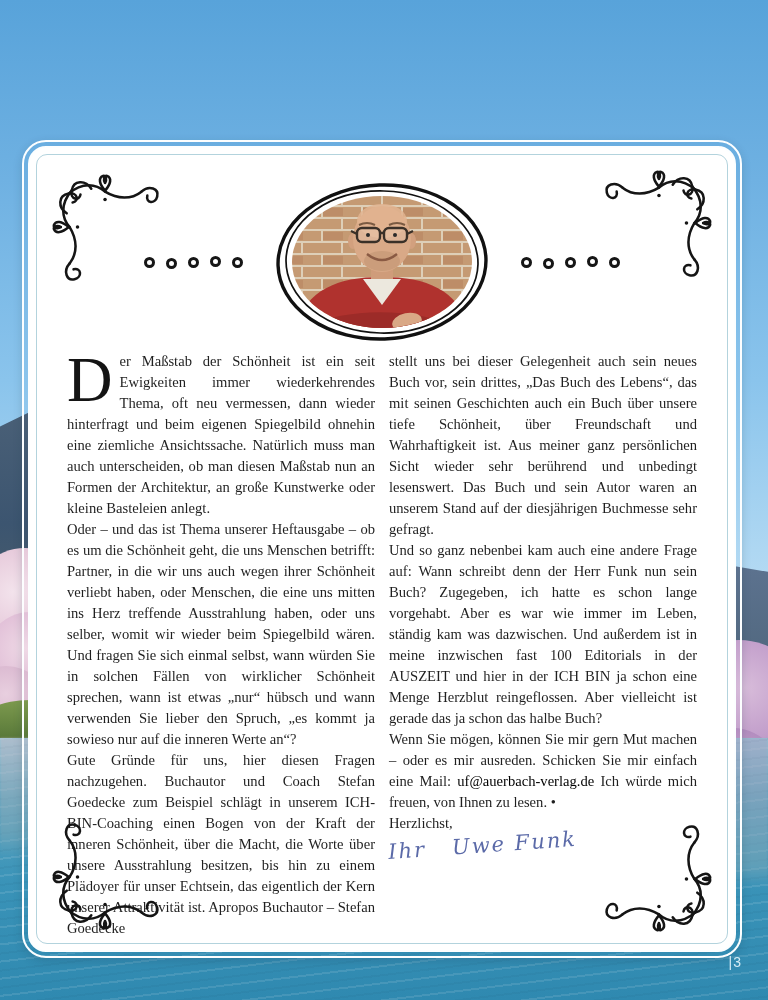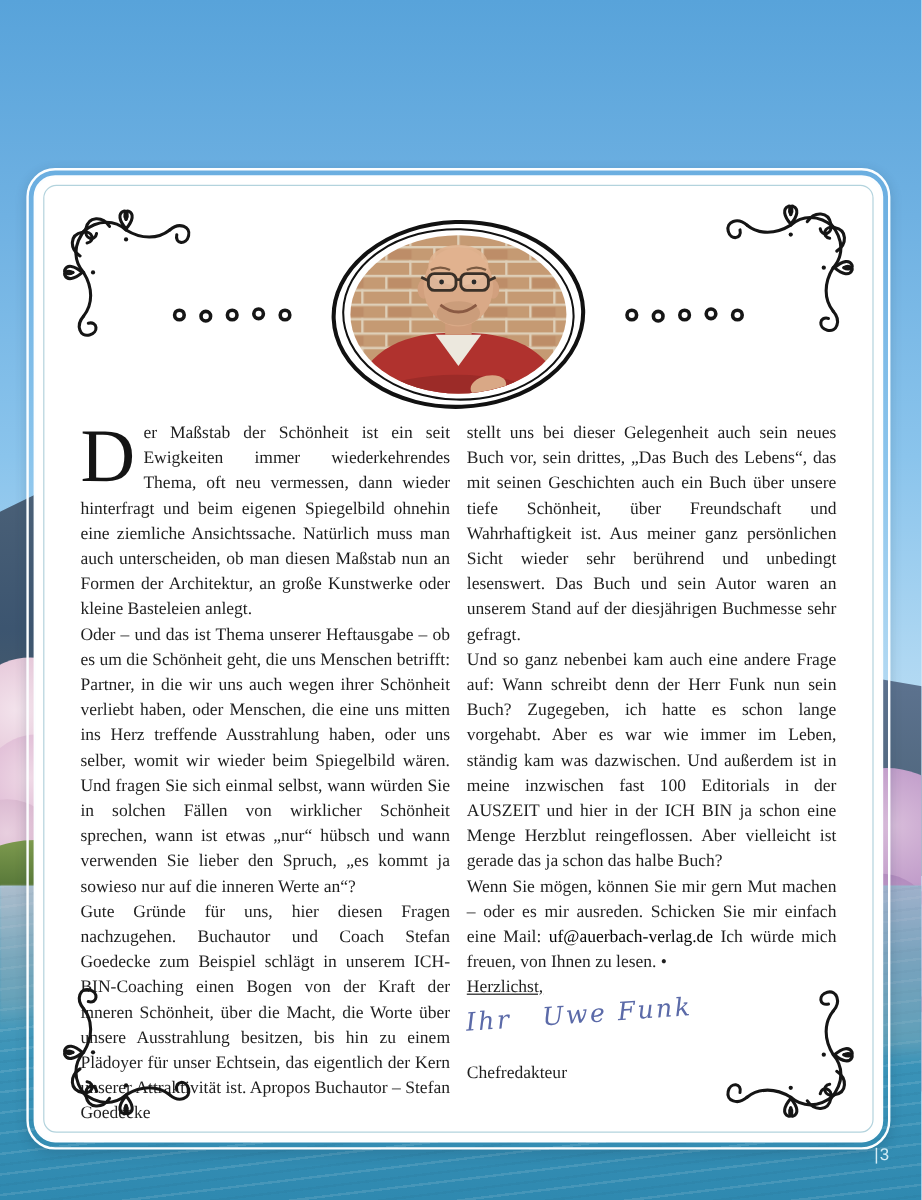--- a/index.html
+++ b/index.html
@@ -48,21 +48,21 @@
   .dots { display:flex; gap:11px; align-items:center; }
   .dot { width:11px; height:11px; border:3px solid #161616; border-radius:50%; background:#fff; }
   .dot:nth-child(2){ transform:translateY(1px) } .dot:nth-child(4){ transform:translateY(-1px) }
   .portrait { width:222px; height:162px; flex:0 0 auto; }
 
   
   .article { display:flex; gap:14px; margin-top:8px; min-height:502px; }
   .col { width:308px; font-size:14.6px; line-height:21px; color:#1f1f1f; text-align:justify; }
   .col p { margin:0; }
   .dropcap { float:left; font-size:63px; line-height:50px; padding:4px 7px 0 0; color:#141414; font-family:"Liberation Serif",serif; }
-  .closing { margin-top:21px;text-decoration:underline; }
+  .closing { margin-top:21px; }
   .signature { display:block; margin:8px 0 2px; height:40px; font-family:"DejaVu Serif",serif; font-style:italic;
     font-size:21px; color:#5b6aa8; transform:rotate(-4deg); transform-origin:left center; letter-spacing:2px; }
   .sig-word { margin-right:26px; }
   .author { line-height:21px; text-align:left; }
   a.mail { color:#000000; text-decoration:none; }
 
   .page-num { position:absolute; right:26px; bottom:30px; font-family:"Liberation Sans",sans-serif;
     font-size:14px; color:#d4ecf5; letter-spacing:1px; }
 </style>
 </head>
@@ -226,21 +226,20 @@
           <p><span class="dropcap">D</span><span>er Maßstab der Schönheit ist ein seit Ewigkeiten immer wiederkehrendes Thema, oft neu vermessen, dann wieder hinterfragt und beim eigenen Spiegelbild ohnehin eine ziemliche Ansichtssache. Natürlich muss man auch unterscheiden, ob man diesen Maßstab nun an Formen der Architektur, an große Kunstwerke oder kleine Basteleien anlegt.</span></p>
           <p>Oder – und das ist Thema unserer Heftausgabe – ob es um die Schönheit geht, die uns Menschen betrifft: Partner, in die wir uns auch wegen ihrer Schönheit verliebt haben, oder Menschen, die eine uns mitten ins Herz treffende Ausstrahlung haben, oder uns selber, womit wir wieder beim Spiegelbild wären. Und fragen Sie sich einmal selbst, wann würden Sie in solchen Fällen von wirklicher Schönheit sprechen, wann ist etwas „nur“ hübsch und wann verwenden Sie lieber den Spruch, „es kommt ja sowieso nur auf die inneren Werte an“?</p>
           <p>Gute Gründe für uns, hier diesen Fragen nachzugehen. Buchautor und Coach Stefan Goedecke zum Beispiel schlägt in unserem ICH-BIN-Coaching einen Bogen von der Kraft der inneren Schönheit, über die Macht, die Worte über unsere Ausstrahlung besitzen, bis hin zu einem Plädoyer für unser Echtsein, das eigentlich der Kern unserer Attraktivität ist. Apropos Buchautor – Stefan Goedecke</p>
         </div>
         <div class="col">
           <p>stellt uns bei dieser Gelegenheit auch sein neues Buch vor, sein drittes, „Das Buch des Lebens“, das mit seinen Geschichten auch ein Buch über unsere tiefe Schönheit, über Freundschaft und Wahrhaftigkeit ist. Aus meiner ganz persönlichen Sicht wieder sehr berührend und unbedingt lesenswert. Das Buch und sein Autor waren an unserem Stand auf der diesjährigen Buchmesse sehr gefragt.</p>
           <p>Und so ganz nebenbei kam auch eine andere Frage auf: Wann schreibt denn der Herr Funk nun sein Buch? Zugegeben, ich hatte es schon lange vorgehabt. Aber es war wie immer im Leben, ständig kam was dazwischen. Und außerdem ist in meine inzwischen fast 100 Editorials in der AUSZEIT und hier in der ICH BIN ja schon eine Menge Herzblut reingeflossen. Aber vielleicht ist gerade das ja schon das halbe Buch?</p>
           <p><span>Wenn Sie mögen, können Sie mir gern Mut machen – oder es mir ausreden. Schicken Sie mir einfach eine Mail: </span><a class="mail" href="#">uf@auerbach-verlag.de</a><span> Ich würde mich freuen, von Ihnen zu lesen. •</span></p>
           <p class="closing">Herzlichst,</p>
           <span class="signature"><span class="sig-word">Ihr</span><span>Uwe Funk</span></span>
-          <p class="author">Chefredakteur</p>
         </div>
       </div>
 
     </div>
    </div>
   </div>
 
   <div class="page-num">|3</div>
 
 </div>

